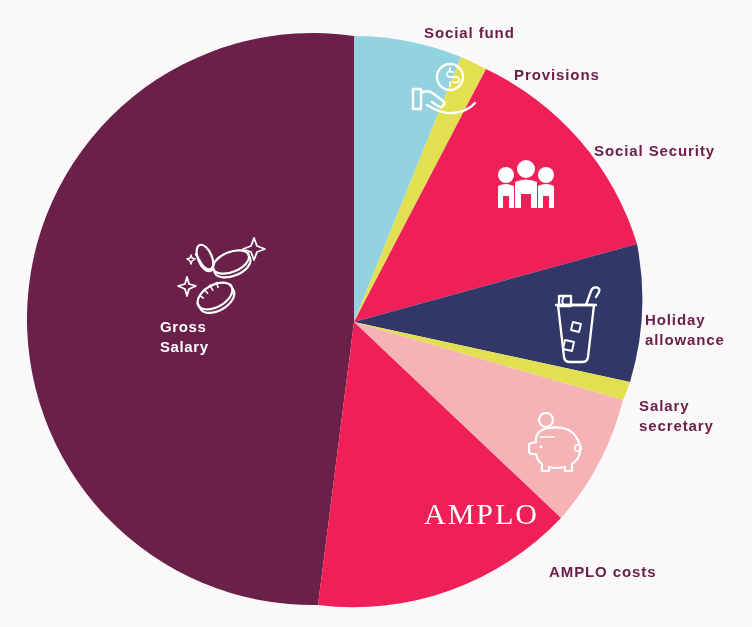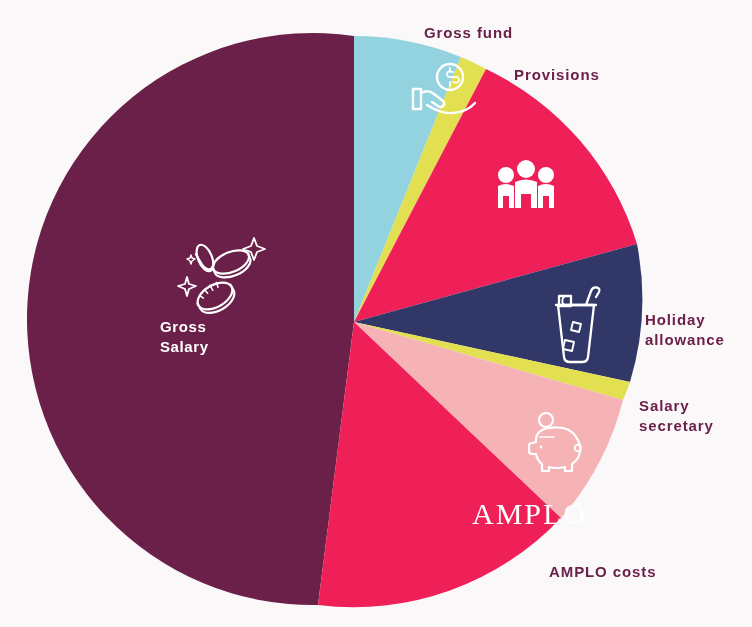--- a/index.html
+++ b/index.html
@@ -158,26 +158,27 @@
       <path d="M 536 442 q -1 -12 13 -14 q 20 -3 27 9 q 5 7 4 14 q -0.6 8 -8 13 l 0 7 l -7 0 l 0 -4 q -8 2 -16 0 l 0 4 l -7 0 l 0 -7 q -5 -4 -6 -10 l -4 0 q -3 0 -3 -3 l 0 -5 q 0 -3 3 -3 Z"></path>
       <path d="M 540 437 l 14 0" stroke-width="1.7"></path>
       <circle cx="541" cy="447" r="1.4" fill="#ffffff" stroke="none"></circle>
       <circle cx="578" cy="448" r="3.2" stroke-width="1.7"></circle>
     </g>
   </svg>
 
   <div class="slice-label" style="left:160px; top:317px; width:110px;">Gross
 Salary</div>
 
-  <div class="amplo-wordmark" style="left:424px; top:497px;margin-left:48px;">AMPLO</div>
+  <div class="amplo-wordmark" style="left:424px; top:497px;">AMPLO</div>
 
-  <div class="label" style="left:424px; top:23px;">Gross fund</div>
+  <div class="label" style="left:424px; top:23px;">Social fund</div>
 
   <div class="label" style="left:514px; top:65px;">Provisions</div>
 
+  <div class="label" style="left:594px; top:141px;">Social Security</div>
 
   <div class="label" style="left:645px; top:310px;">Holiday
 allowance</div>
 
   <div class="label" style="left:639px; top:396px;">Salary secretary</div>
 
 
   <div class="label" style="left:549px; top:562px;">AMPLO costs</div>
 
 </div>

